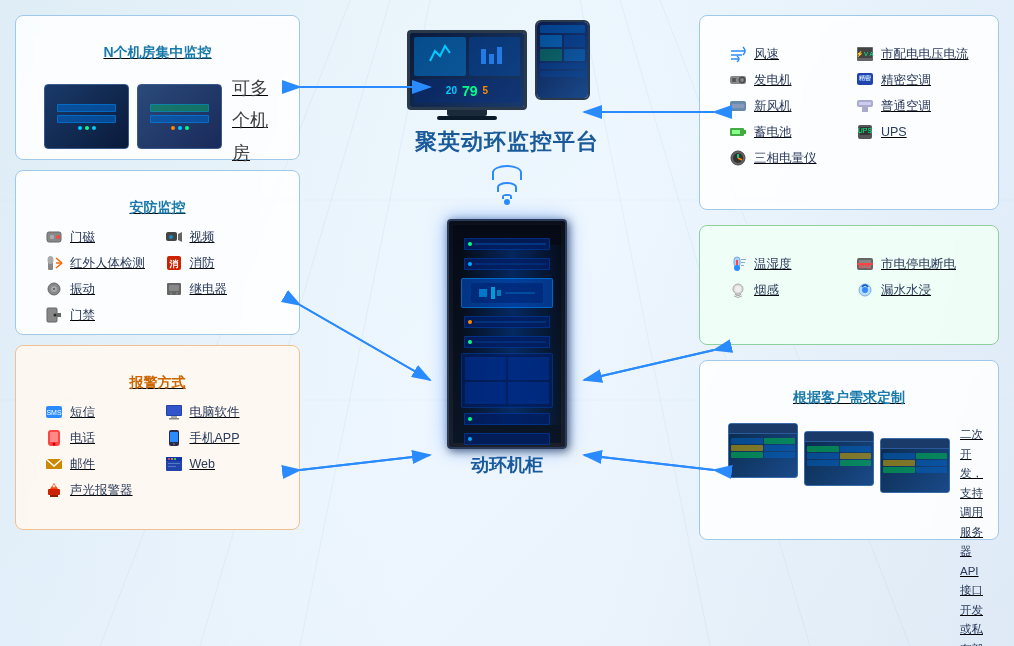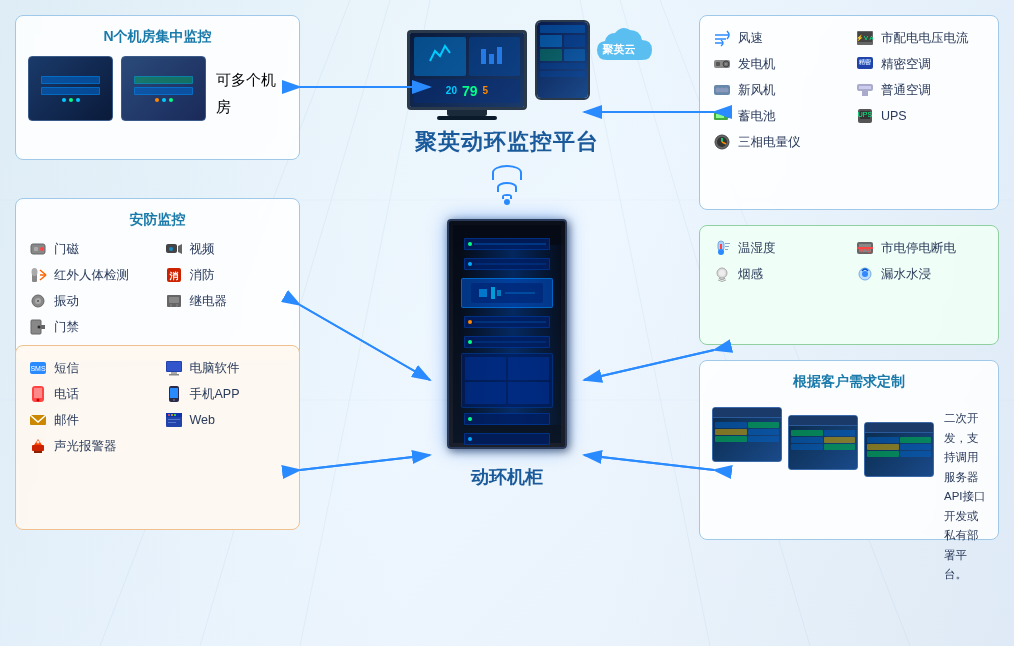--- a/index.html
+++ b/index.html
@@ -143,32 +143,33 @@
       width: 4px;
       height: 4px;
       border-radius: 50%;
       background: #00ff88;
     }
 
     .cabinet-label {
       font-size: 18px;
       color: #1a5a9a;
       text-align: center;
-      margin-top: 16px;
+      margin-top: 4px;
       font-weight: bold;
     }
 
     
     .panel {
       position: absolute;
       background: rgba(255,255,255,0.85);
       border: 1.5px solid #a0c8e8;
       border-radius: 8px;
-      padding: 12px;
+      padding: 28px;
       backdrop-filter: blur(2px);
+      text-decoration: underline;
     }
 
     .panel-title {
       font-size: 14px;
       font-weight: bold;
       color: #1a7aaa;
       text-align: center;
       margin-bottom: 10px;
     }
 
@@ -178,21 +179,20 @@
       top: 15px;
       width: 285px;
       height: 145px;
     }
 
     .panel-security {
       left: 15px;
       top: 170px;
       width: 285px;
       height: 165px;
-      margin-top: 28px;
     }
 
     .panel-alarm {
       left: 15px;
       top: 345px;
       width: 285px;
       height: 185px;
       background: rgba(255,248,240,0.9);
       border-color: #f0c090;
     }
@@ -286,22 +286,22 @@
     }
 
     .server-img-led {
       width: 4px;
       height: 4px;
       border-radius: 50%;
       background: #00ccff;
     }
 
     .monitoring-text {
-      font-size: 15px;
-      color: #000000;
+      font-size: 18px;
+      color: #404040;
       line-height: 1.8;
     }
 
     
     .screenshots-row {
       display: flex;
       gap: 6px;
       margin-top: 6px;
     }
 
@@ -466,20 +466,21 @@
               <circle cx="10" cy="9" r="1.5" fill="#2a2a2a"></circle>
               <rect x="12" y="7" width="4" height="4" fill="#666"></rect>
             </svg>
         </div>
         <span>门禁</span>
       </div>
     </div>
   </div>
 
   <div class="panel panel-alarm">
+    <div class="panel-title">报警方式</div>
     <div class="grid-2col">
       <div class="item-row">
         <div class="item-icon">
           <svg width="18" height="18" viewBox="0 0 18 18">
               <rect x="1" y="3" width="16" height="12" rx="2" fill="#2a8aff"></rect>
               <text x="9" y="12" text-anchor="middle" fill="white" font-size="7">SMS</text>
             </svg>
         </div>
         <span>短信</span>
       </div>
@@ -783,26 +784,20 @@
               <div style="height:12px;background:rgba(0,80,180,0.4);border-radius:1px"></div>
               <div style="height:12px;background:rgba(0,200,100,0.3);border-radius:1px"></div>
               <div style="height:12px;background:rgba(0,150,255,0.3);border-radius:1px"></div>
             </div>
             <div style="height:6px;background:rgba(0,80,180,0.3);border-radius:1px;margin-top:2px"></div>
             <div style="height:6px;background:rgba(0,80,180,0.3);border-radius:1px;margin-top:2px"></div>
           </div>
         </div>
       </div>
 
-      <div style="position:absolute;right:5px;top:5px">
-        <svg width="85" height="65" viewBox="0 0 85 65">
-          <path d="M65,45 Q75,45 75,35 Q75,25 65,25 Q63,15 53,15 Q45,10 38,18 Q30,18 28,26 Q20,27 20,35 Q20,45 30,45 Z" fill="#4ab8f0" opacity="0.9"></path>
-          <text x="42" y="38" text-anchor="middle" fill="white" font-size="11" font-weight="bold">聚英云</text>
-        </svg>
-      </div>
     </div>
 
     <div class="platform-title" style="margin-top:2px">聚英动环监控平台</div>
 
     <div class="wifi-signal" style="margin-top:8px">
       <div class="wifi-arcs">
         <div class="wifi-arc wifi-arc-3"></div>
         <div class="wifi-arc wifi-arc-2"></div>
         <div class="wifi-arc wifi-arc-1"></div>
       </div>

